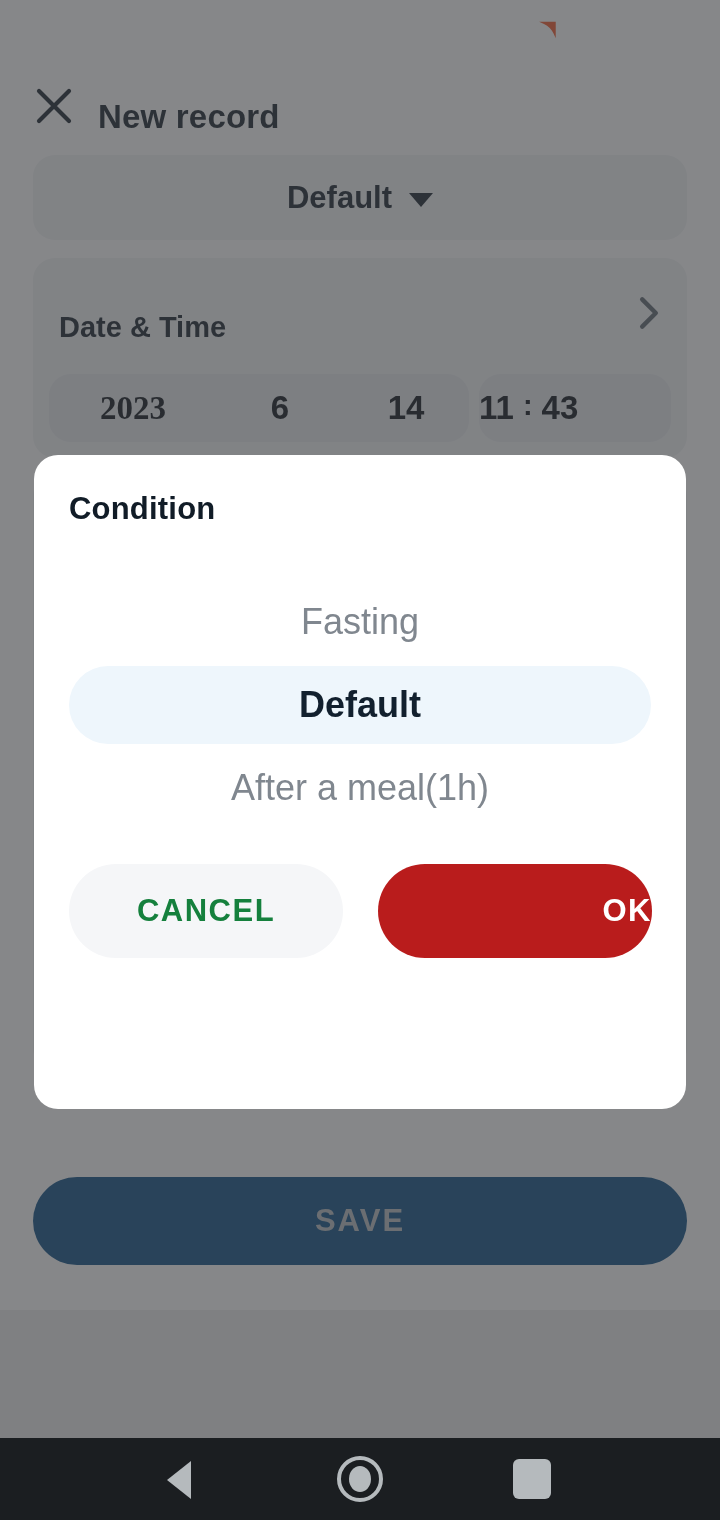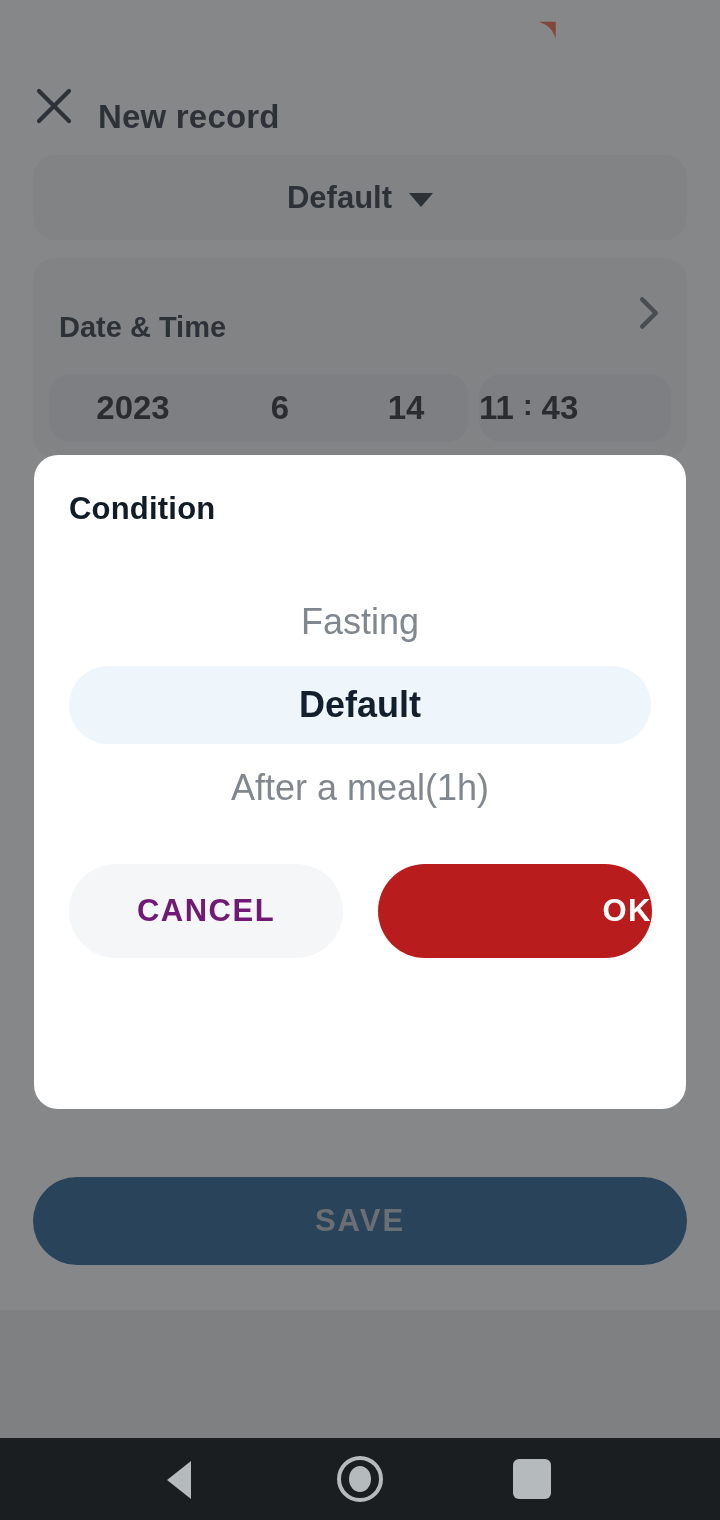--- a/index.html
+++ b/index.html
@@ -70,21 +70,21 @@
     font-size:29px; font-weight:700; color:#16202b;
   }
   #dt-chevron { position:absolute; right:24px; top:38px; width:28px; height:34px; }
 
   #dt-row { position:absolute; left:16px; top:116px; width:622px; height:68px; display:flex; gap:10px; }
   #dt-date {
     flex:0 0 420px; height:68px; background:#e6e9ec; border-radius:22px;
     display:flex; align-items:center;
   }
   .dt-seg { font-size:33px; font-weight:700; color:#0b1118; text-align:center; }
-  #dt-year { width:168px; }
+  #dt-year { width:168px;font-family:Liberation Serif, serif; }
   #dt-month { width:126px; }
   #dt-day { width:126px; }
   #dt-time {
     flex:0 0 192px; height:68px; background:#e6e9ec; border-radius:22px;
     display:flex; align-items:center; justify-content:flex-start; gap:9px;
   }
   #dt-hour, #dt-minute { font-size:33px; font-weight:700; color:#0b1118; }
   #dt-colon { font-size:29px; font-weight:700; color:#0b1118; position:relative; top:-3px; }
 
   
@@ -163,21 +163,21 @@
   .option-row.selected { background:#eef6fc; color:#12202e; font-size:36px; font-weight:700; }
   #option-0 { top:0px; }
   #option-1 { top:83px; }
   #option-2 { top:166px; }
 
   #dialog-actions { position:absolute; left:35px; top:409px; width:582px; height:94px; display:flex; gap:35px; }
   #cancel-button {
     flex:0 0 274px; height:94px; background:#f5f6f8; border-radius:47px;
     display:flex; align-items:center; justify-content:center;
   }
-  #cancel-label { font-size:31px; font-weight:700; color:#701a75; letter-spacing:1.5px; }
+  #cancel-label { font-size:31px; font-weight:700; color:#15803d; letter-spacing:1.5px; }
   #ok-button {
     flex:0 0 274px; height:94px; background:#b91c1c; border-radius:47px;
     display:flex; align-items:center; justify-content:flex-end;
   }
   #ok-label { font-size:31px; font-weight:700; color:#ffffff; letter-spacing:1.5px; }
 </style>
 </head>
 <body>
 
 <div id="screen">

